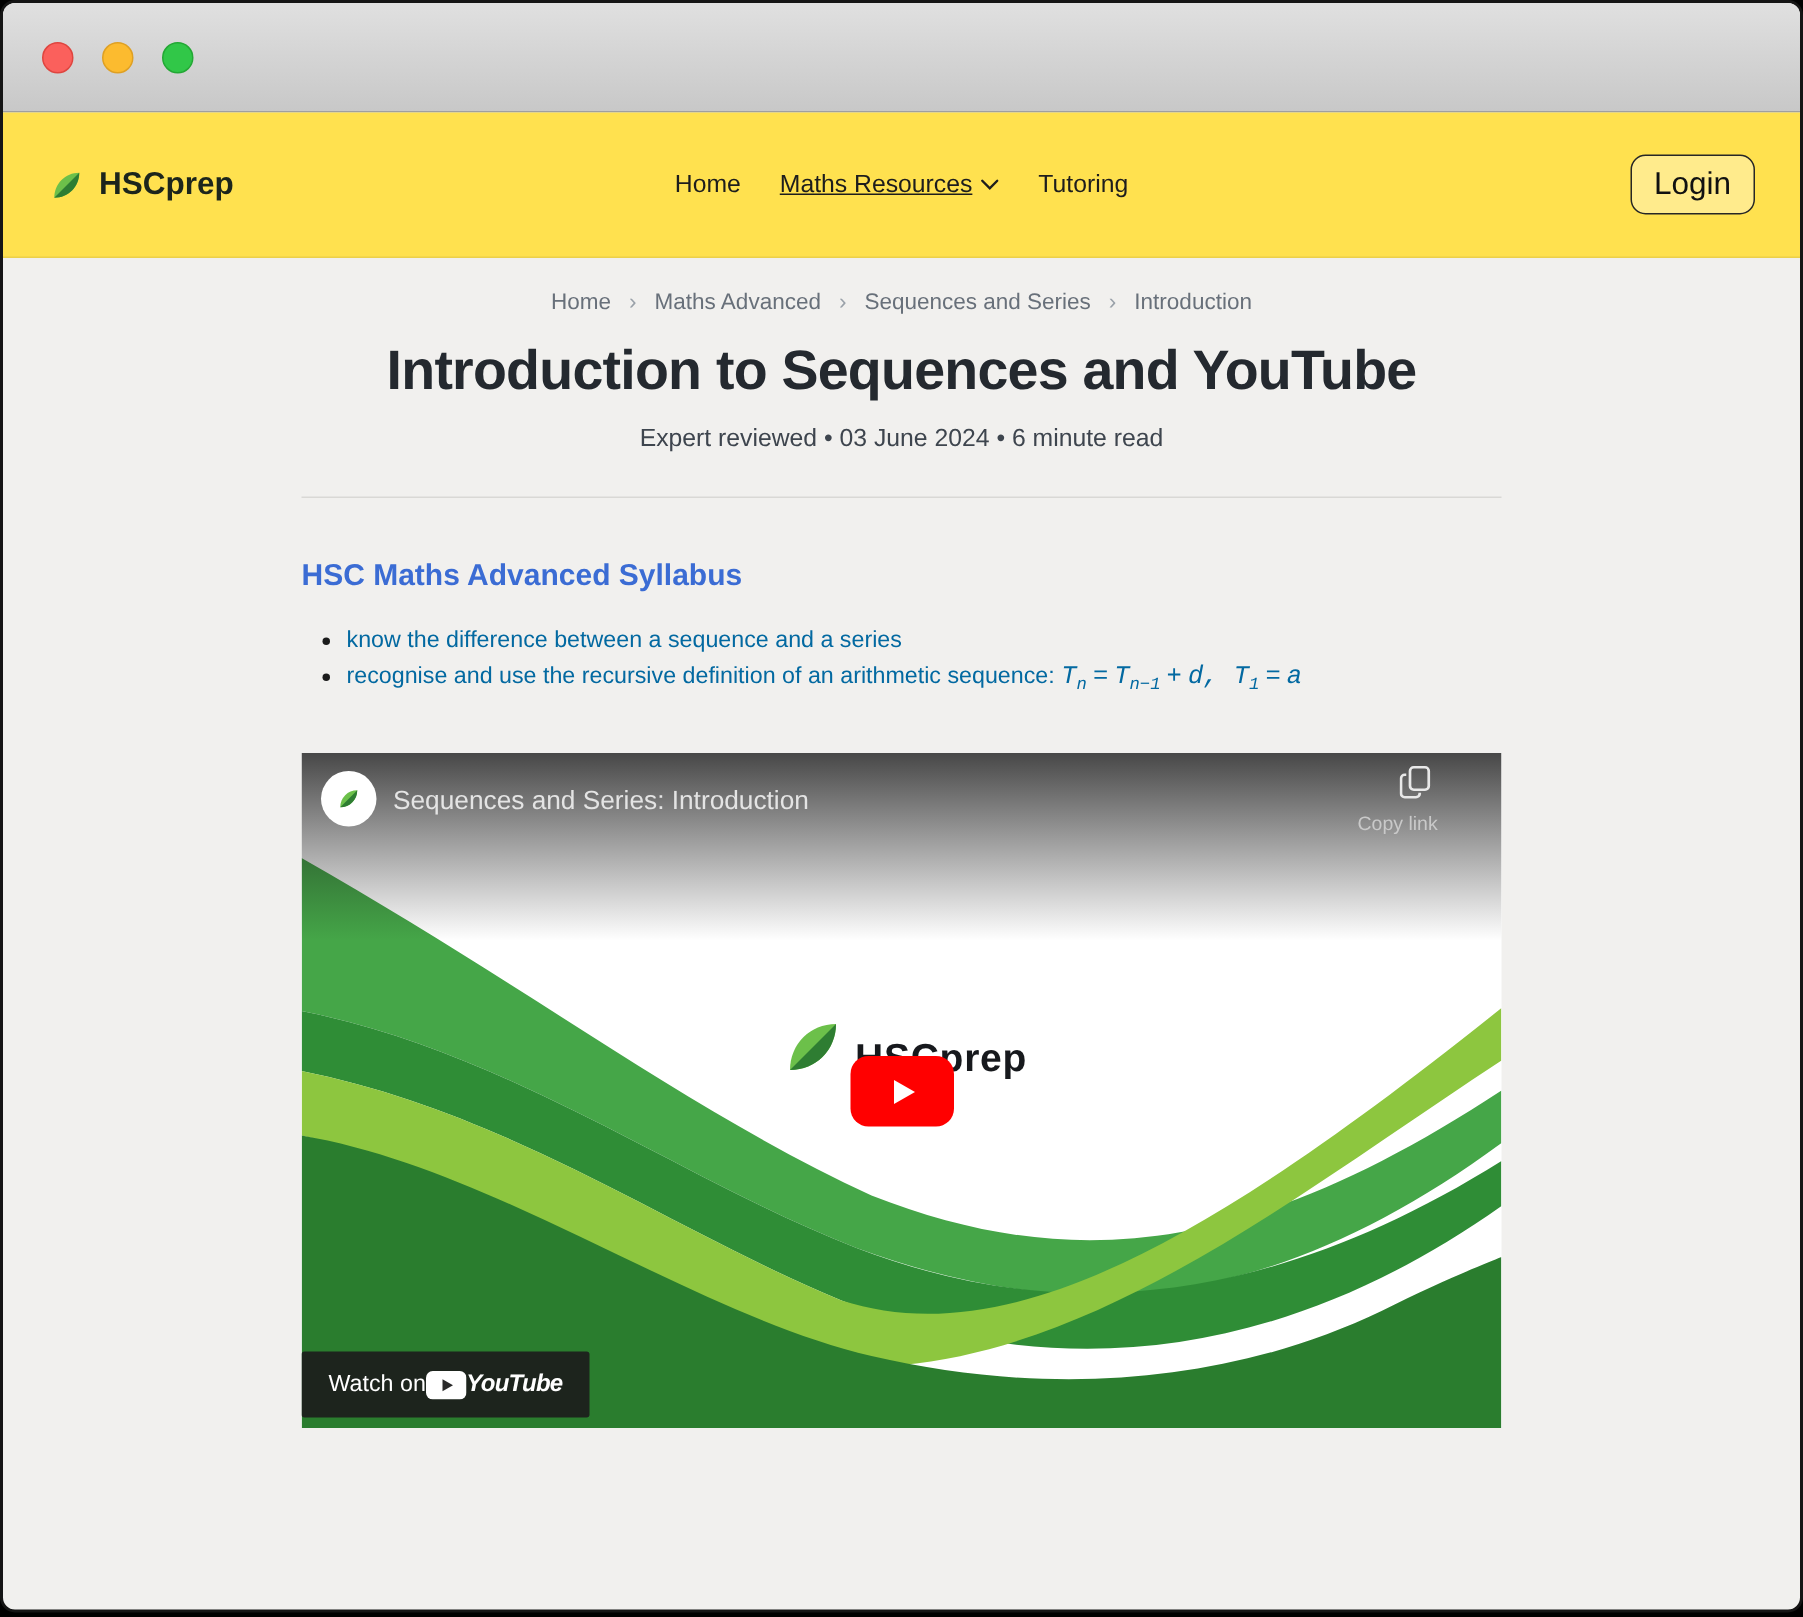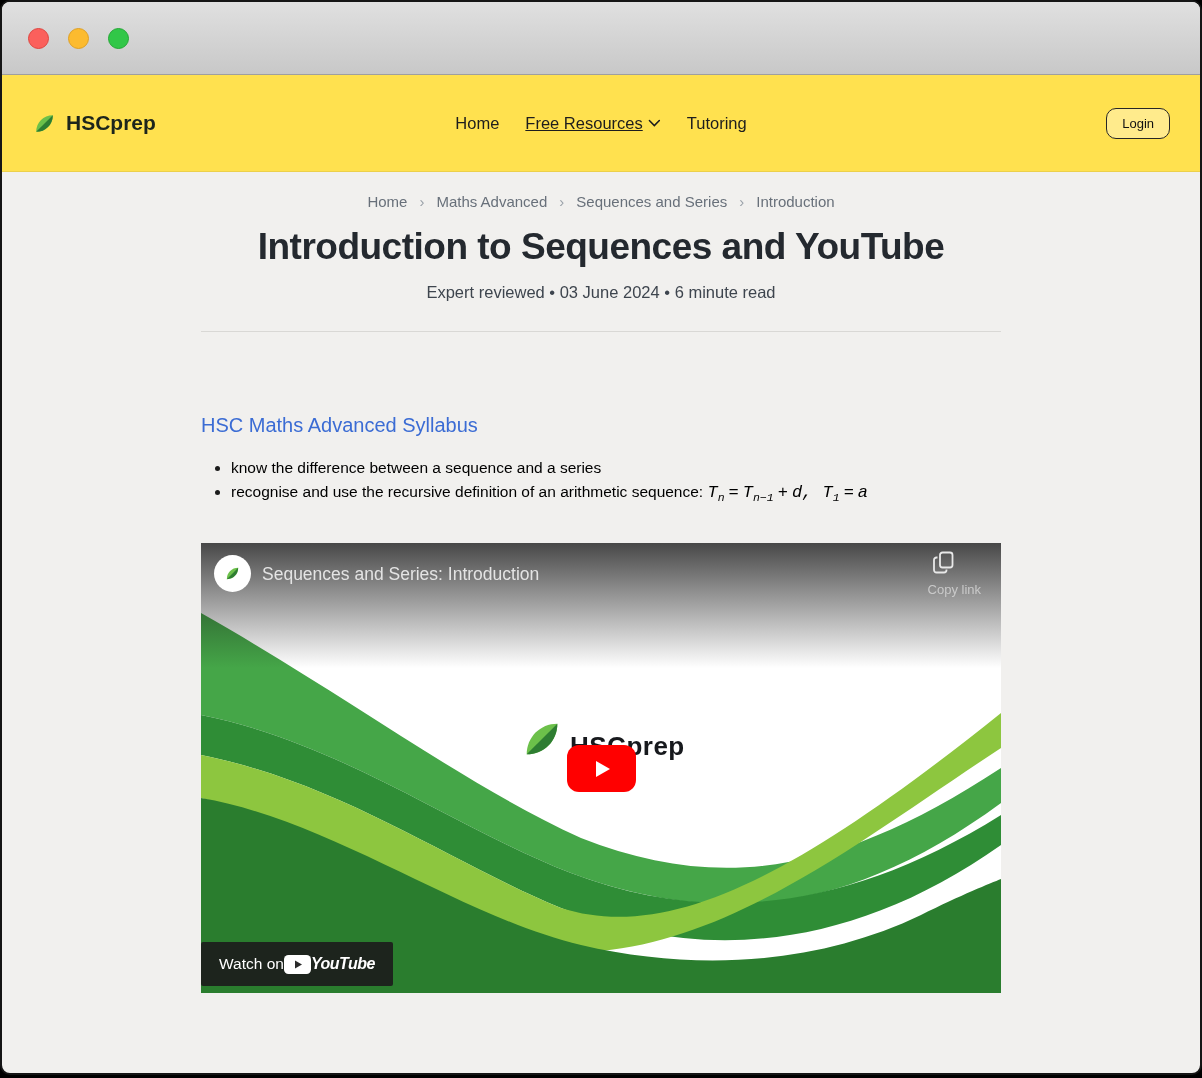--- a/index.html
+++ b/index.html
@@ -22,37 +22,37 @@
   .appheader { height:97px; background:#ffe14f; border-bottom:1px solid #ecd04a;
                display:flex; align-items:center; padding:0 30px; position:relative; }
   .brand { display:flex; align-items:center; gap:9px; text-decoration:none;
            color:#1c251c; font-size:21px; font-weight:bold; cursor:pointer; }
   .mainnav { position:absolute; left:50%; transform:translateX(-50%);
              display:flex; align-items:center; gap:26px; }
   .mainnav a { color:#1d1d1d; font-size:16.5px; text-decoration:none; cursor:pointer;
                display:flex; align-items:center; gap:6px; }
   .mainnav a.active span { text-decoration:underline; font-weight:500; }
   .login { margin-left:auto; background:rgba(255,255,255,0.35); border:1.5px solid #262626;
-           border-radius:10px; padding:7px 15px; font-size:13px; color:#111;
+           border-radius:10px; padding:7px 15px; font-size:21px; color:#111;
            font-family:inherit; cursor:pointer; }
 
   
   .content { width:800px; margin:0 auto; }
   .breadcrumb { margin-top:21px; display:flex; justify-content:center; align-items:center;
                 gap:12px; font-size:15px; color:#68707a; }
   .breadcrumb a { color:#68707a; text-decoration:none; cursor:pointer; }
   .breadcrumb .sep { color:#9aa1a9; font-size:15px; }
   h1.title { margin-top:16px; text-align:center; font-size:37px; font-weight:bold;
              color:#24292f; letter-spacing:-0.5px; }
   .meta { margin-top:15px; text-align:center; font-size:16.5px; color:#3e454e; }
   .divider { margin-top:29px; border:none; border-top:1px solid #d9d8d5; }
 
-  h2.syllabus { margin-top:82px; color:#3b6cd4; font-size:20px; font-weight:normal; }
+  h2.syllabus { margin-top:41px; color:#3b6cd4; font-size:20px; font-weight:bold; }
   ul.bullets { margin-top:19px; list-style:none; }
-  ul.bullets li { position:relative; padding-left:30px; font-size:15.5px; color:#000000;
+  ul.bullets li { position:relative; padding-left:30px; font-size:15.5px; color:#0369a1;
                   line-height:24px; }
   ul.bullets li::before { content:""; position:absolute; left:14px; top:10px;
                           width:5px; height:5px; border-radius:50%; background:#1b1b1b; }
   .math { font-family:Liberation Mono, monospace; font-style:italic; font-size:17px; }
   .math sub { font-size:11.5px; }
   .math .op { margin:0 4px; }
 
   
   .video { position:relative; margin-top:33px; width:800px; height:450px;
            background:#fff; overflow:hidden; cursor:pointer; }
@@ -63,21 +63,21 @@
   .playbtn { position:absolute; left:366px; top:202px; width:69px; height:47px;
              background:#ff0000; border:none; border-radius:12px; cursor:pointer;
              display:flex; align-items:center; justify-content:center; }
   .vtop { position:absolute; top:0; left:0; right:0; height:125px;
           background:linear-gradient(rgba(20,20,20,0.78), rgba(20,20,20,0)); }
   .avatar { position:absolute; left:13px; top:12px; width:37px; height:37px;
             background:#fff; border-radius:50%; display:flex; align-items:center;
             justify-content:center; cursor:pointer; }
   .vtitle { position:absolute; left:61px; top:21px; font-size:17.5px; color:#e4e4e4;
             text-decoration:none; cursor:pointer;text-align:center; }
-  .copylink { position:absolute; right:20px; top:8px; width:76px; text-align:right;
+  .copylink { position:absolute; right:20px; top:8px; width:76px; text-align:left;
               cursor:pointer; color:#c9c9c9; font-size:13px; }
   .copylink svg { display:block; margin:0 auto 8px; }
   .watchon { position:absolute; left:0; bottom:7px; height:44px;
              background:rgba(28,28,28,0.92); border-radius:2px; display:flex;
              align-items:center; padding:0 18px; text-decoration:none;
              cursor:pointer; }
   .watchon .wlabel { color:#fff; font-size:15.5px; }
   .watchon .ytword { color:#fff; font-size:16px; font-weight:bold; letter-spacing:-0.5px;font-style:italic; }
 
   h2.next { margin-top:64px; font-size:29px; font-weight:bold; color:#212428; }
@@ -97,21 +97,21 @@
     <a class="brand">
       <svg width="25" height="27" viewBox="0 0 24 24">
         <path d="M4,20 C4,11 11,4 20,4 C20,13 13,20 4,20 Z" fill="#6cc04a"></path>
         <path d="M20,4 C20,13 13,20 4,20 L20,4 Z" fill="#2e7d32"></path>
       </svg>
       <span>HSCprep</span>
     </a>
     <nav class="mainnav">
       <a>Home</a>
       <a class="active">
-        <span>Free Resources</span>
+        <span>Maths Resources</span>
         <svg width="12" height="8" viewBox="0 0 12 8">
           <path d="M1,1.5 L6,6.5 L11,1.5" fill="none" stroke="#1d1d1d" stroke-width="1.6" stroke-linecap="round"></path>
         </svg>
       </a>
       <a>Tutoring</a>
     </nav>
     <button class="login">Login</button>
   </header>
 
   <main class="content">

